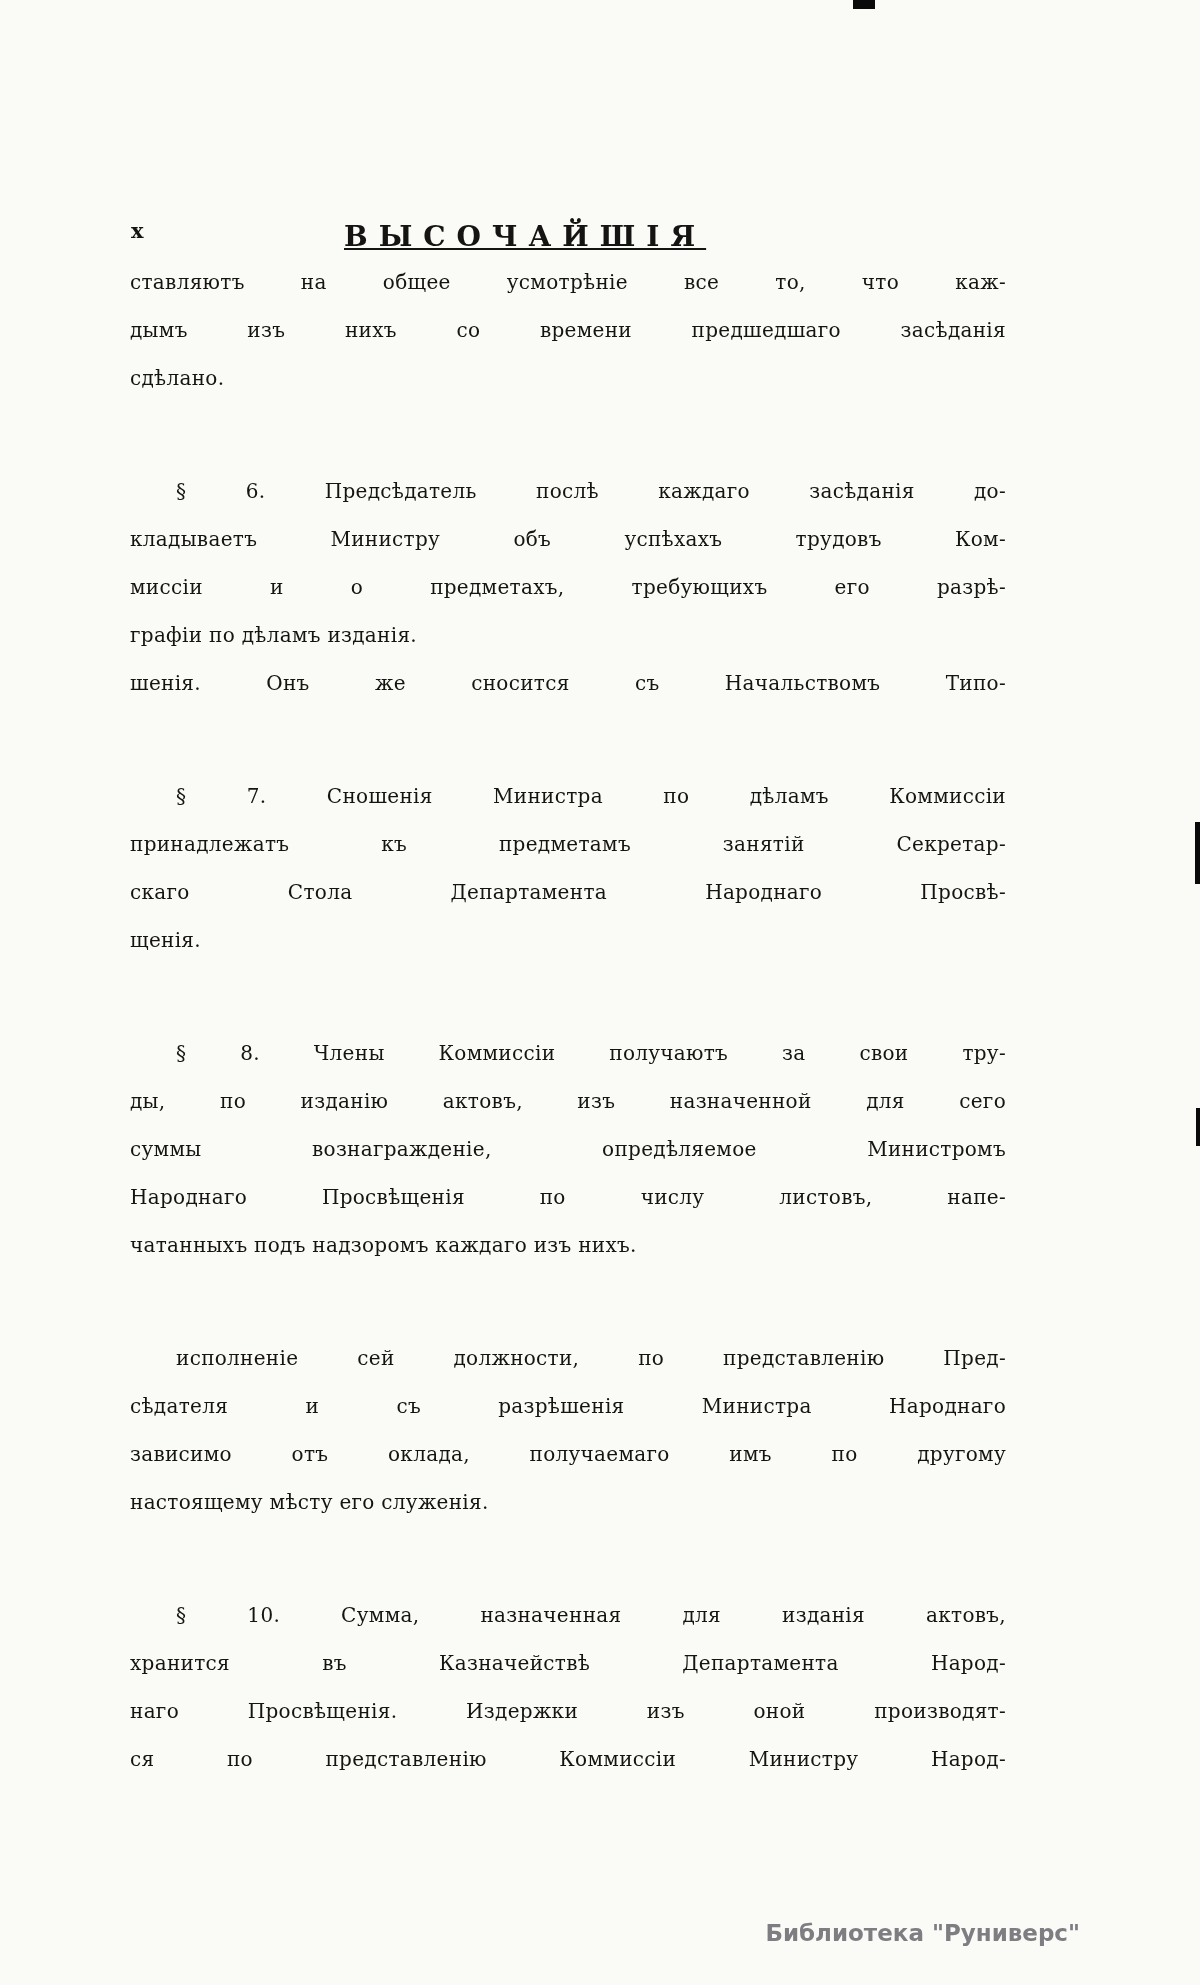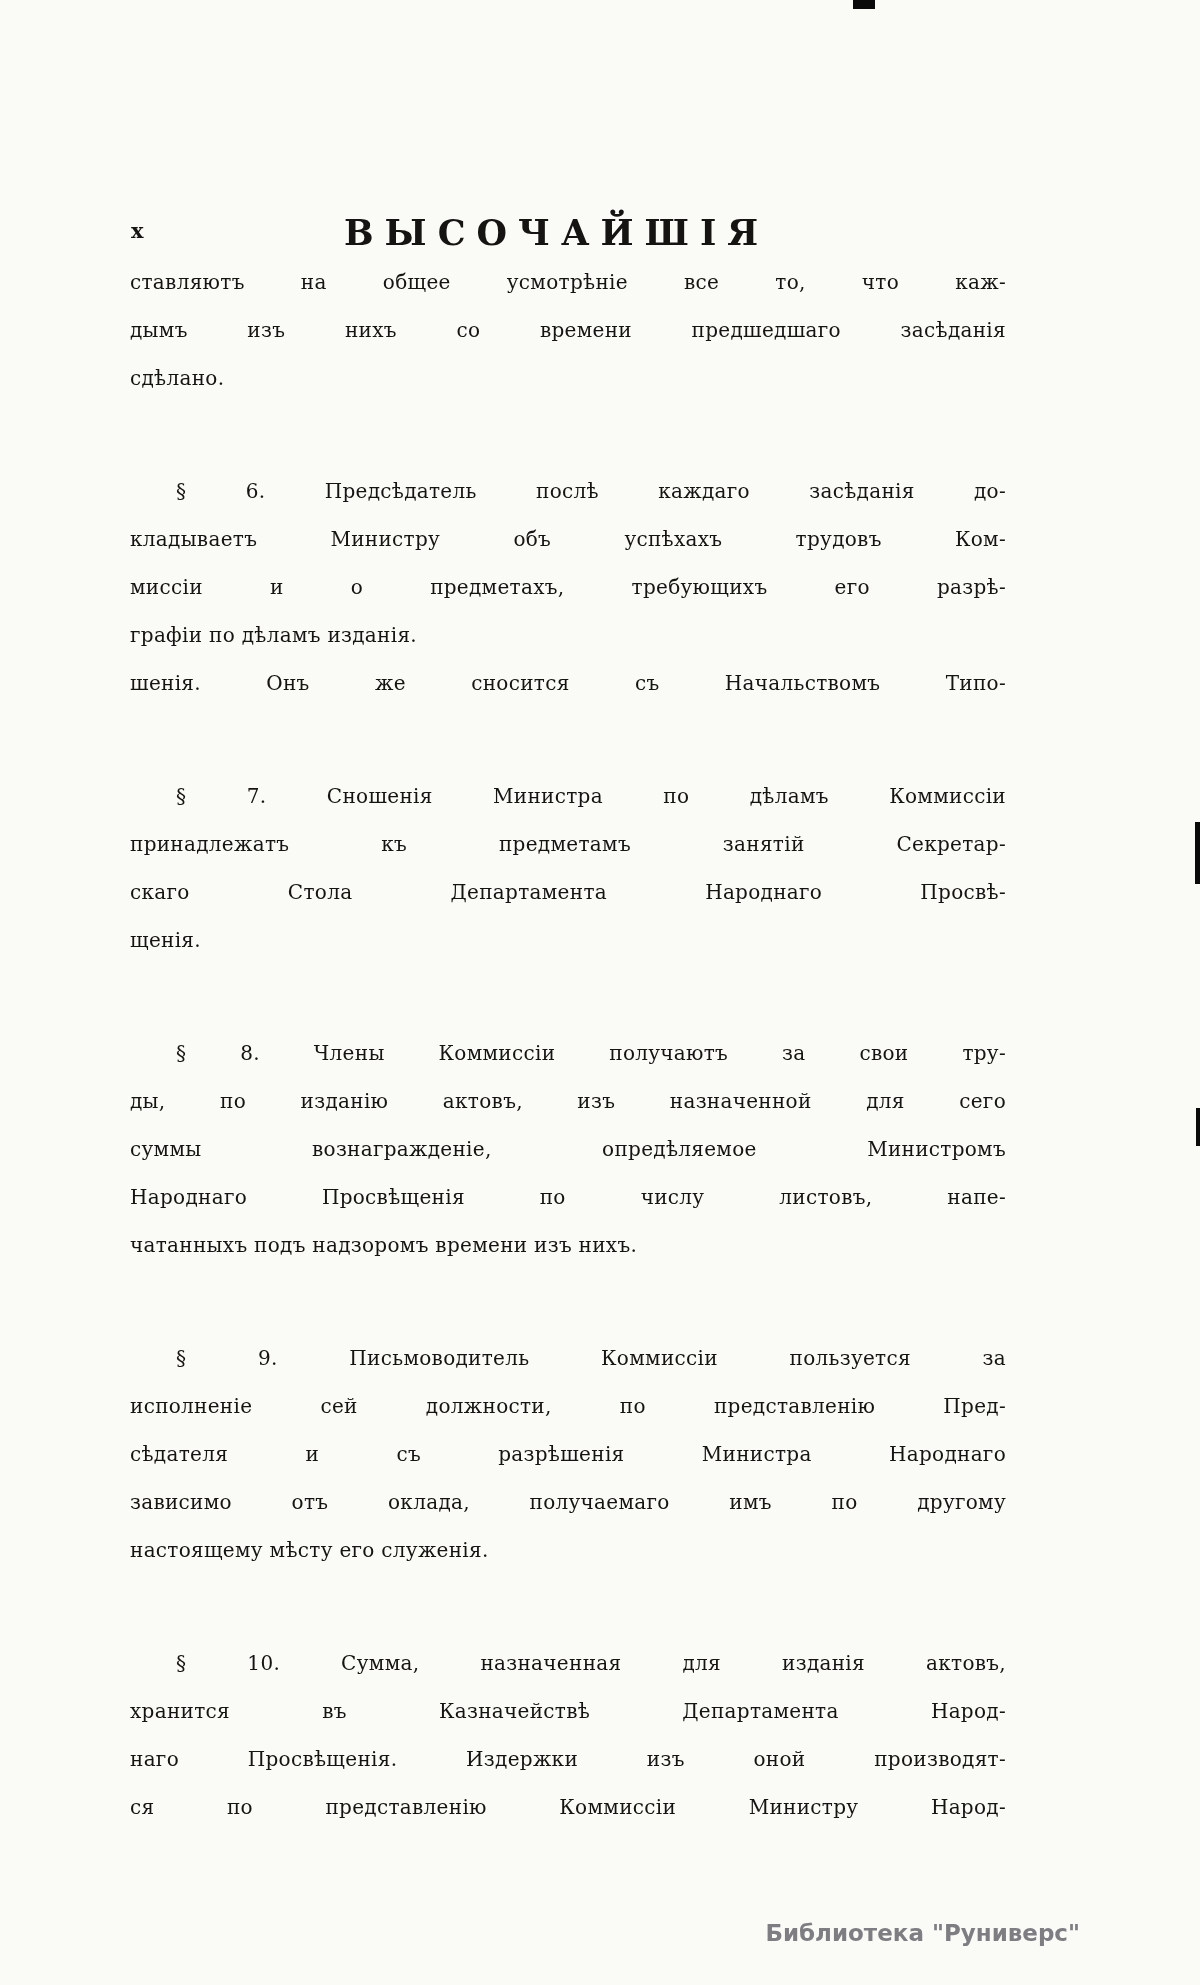--- a/index.html
+++ b/index.html
@@ -15,26 +15,27 @@
   .page-number {
     position: absolute;
     top: 218px;
     left: 131px;
     font-size: 21px;
     font-weight: 700;
     letter-spacing: 1px;
   }
   .running-title {
     position: absolute;
-    top: 212px;
+    top: 220px;
     left: 344px;
-    font-size: 35px;
+    font-size: 28px;
     font-weight: 700;
     letter-spacing: 11px;
     white-space: nowrap;
+    text-decoration: underline;
   }
   .text-block {
     position: absolute;
     top: 258px;
     left: 130px;
     width: 876px;
     font-size: 20px;
     font-weight: 400;
     letter-spacing: 0.3px;
   }
@@ -87,24 +88,23 @@
         <div class="line jline">§ 7. Сношенія Министра по дѣламъ Коммиссіи</div>
         <div class="line jline">принадлежатъ къ предметамъ занятій Секретар-</div>
         <div class="line jline">скаго Стола Департамента Народнаго Просвѣ-</div>
         <div class="line">щенія.</div>
       </div>
       <div class="para indent">
         <div class="line jline">§ 8. Члены Коммиссіи получаютъ за свои тру-</div>
         <div class="line jline">ды, по изданію актовъ, изъ назначенной для сего</div>
         <div class="line jline">суммы вознагражденіе, опредѣляемое Министромъ</div>
         <div class="line jline">Народнаго Просвѣщенія по числу листовъ, напе-</div>
-        <div class="line">чатанныхъ подъ надзоромъ времени изъ нихъ.</div>
+        <div class="line">чатанныхъ подъ надзоромъ каждаго изъ нихъ.</div>
       </div>
       <div class="para indent">
-        <div class="line jline">§ 9. Письмоводитель Коммиссіи пользуется за</div>
         <div class="line jline">исполненіе сей должности, по представленію Пред-</div>
         <div class="line jline">сѣдателя и съ разрѣшенія Министра Народнаго</div>
         <div class="line jline">зависимо отъ оклада, получаемаго имъ по другому</div>
         <div class="line">настоящему мѣсту его служенія.</div>
       </div>
       <div class="para indent">
         <div class="line jline">§ 10. Сумма, назначенная для изданія актовъ,</div>
         <div class="line jline">хранится въ Казначействѣ Департамента Народ-</div>
         <div class="line jline">наго Просвѣщенія. Издержки изъ оной производят-</div>
         <div class="line jline">ся по представленію Коммиссіи Министру Народ-</div>

